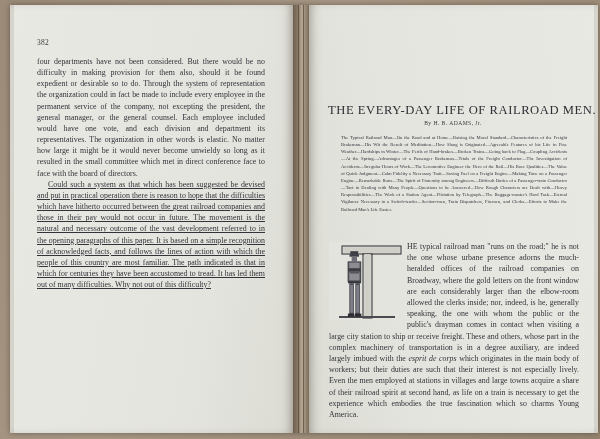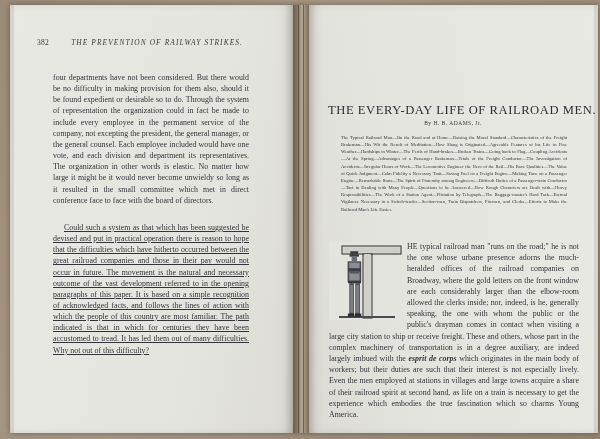--- a/index.html
+++ b/index.html
@@ -90,21 +90,21 @@
     left: 27px;
     top: 51px;
     width: 228px;
     font-size: 7.9px;
     line-height: 11.15px;
     color: #33333a;
     text-align: justify;
     text-justify: inter-word;
   }
   .body-left p {
-    margin: 16px;
+    margin: 0;
   }
   .body-left p.indent {
     text-indent: 11px;
     text-decoration: underline;
   }
 
   
   .article-title {
     position: absolute;
     left: 19px;
@@ -152,38 +152,37 @@
   }
   .dropfig {
     float: left;
     width: 74px;
     height: 78px;
     margin: 1px 4px 0 0;
     shape-outside: margin-box;
   }
   .dropfig svg { display: block; }
   .body-right p { margin: 0; }
-  em { font-style: italic; font-weight: bold; }
+  em { font-style: italic; }
 
   .edge-wear {
     position: absolute;
     pointer-events: none;
     background: rgba(120,103,82,0.16);
   }
 </style>
 </head>
 <body>
 
 <div class="scan">
   <div class="spread">
 
     <div class="page left">
       <div class="head-row">
         <span class="folio">382</span>
-        <span class="running-head">THE PREVENTION OF RAILWAY STRIKES.</span>
       </div>
       <div class="body-left">
         <p>four departments have not been considered. But there would be no difficulty in making provision for them also, should it be found expedient or desirable so to do. Through the system of representation the organization could in fact be made to include every employee in the permanent service of the company, not excepting the president, the general manager, or the general counsel. Each employee included would have one vote, and each division and department its representatives. The organization in other words is elastic. No matter how large it might be it would never become unwieldy so long as it resulted in the small committee which met in direct conference face to face with the board of directors.</p>
         <p class="indent">Could such a system as that which has been suggested be devised and put in practical operation there is reason to hope that the difficulties which have hitherto occurred between the great railroad companies and those in their pay would not occur in future. The movement is the natural and necessary outcome of the vast development referred to in the opening paragraphs of this paper. It is based on a simple recognition of acknowledged facts, and follows the lines of action with which the people of this country are most familiar. The path indicated is that in which for centuries they have been accustomed to tread. It has led them out of many difficulties. Why not out of this difficulty?</p>
       </div>
       <div class="edge-wear" style="left:0;top:0;width:4px;height:428px;"></div>
     </div>
 
     <div class="gutter">
       <div class="gutter-line" style="left:5px;"></div>

